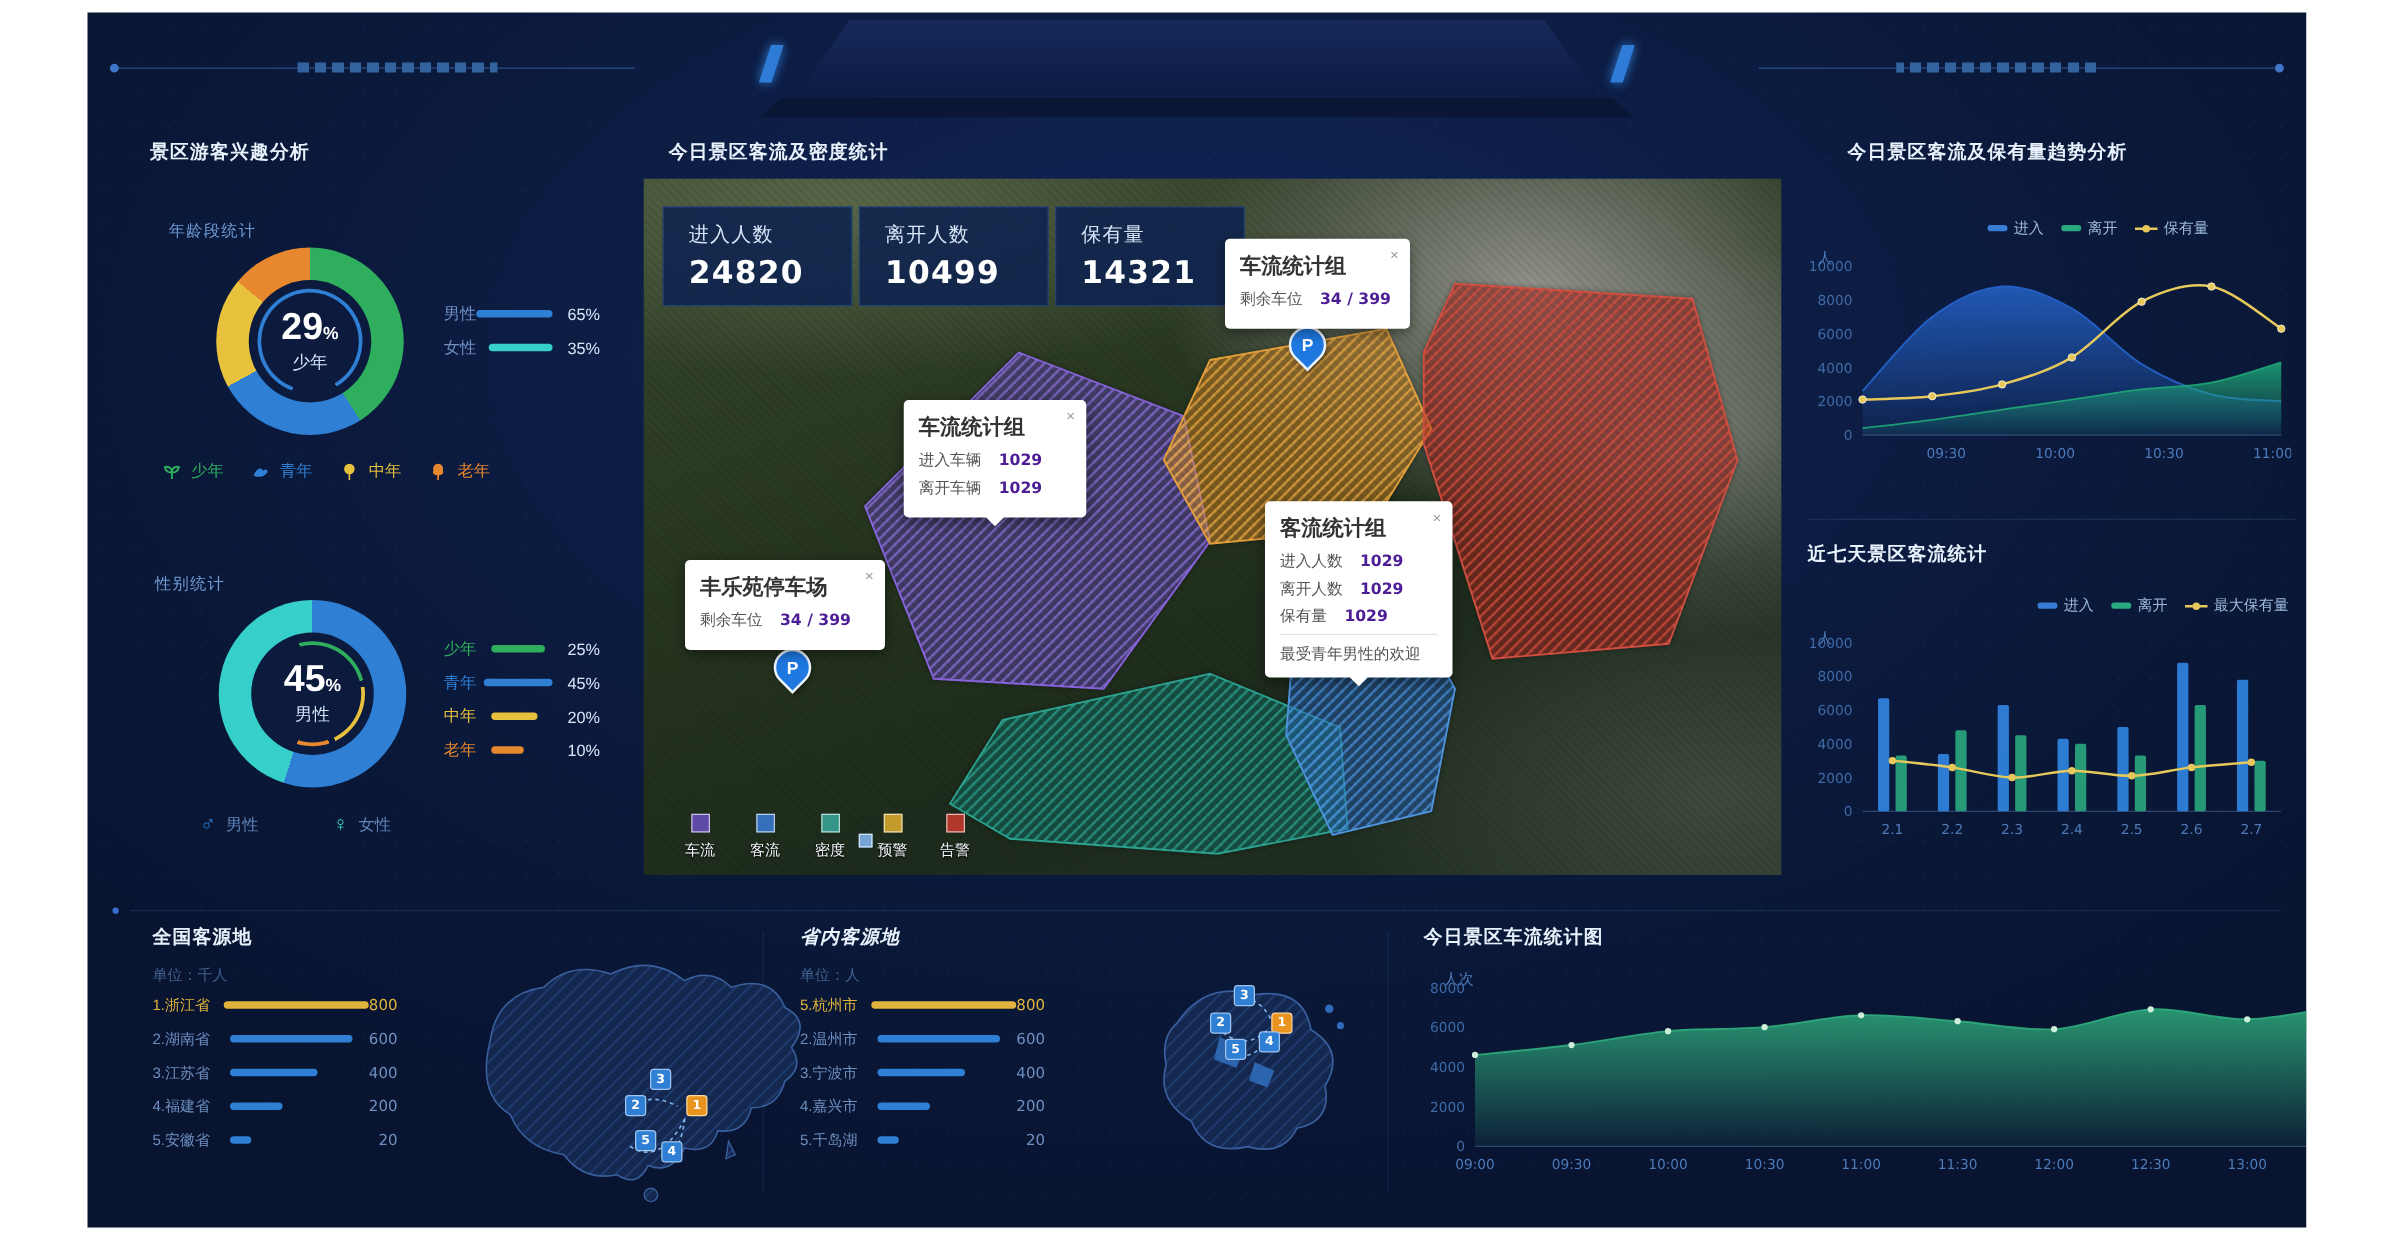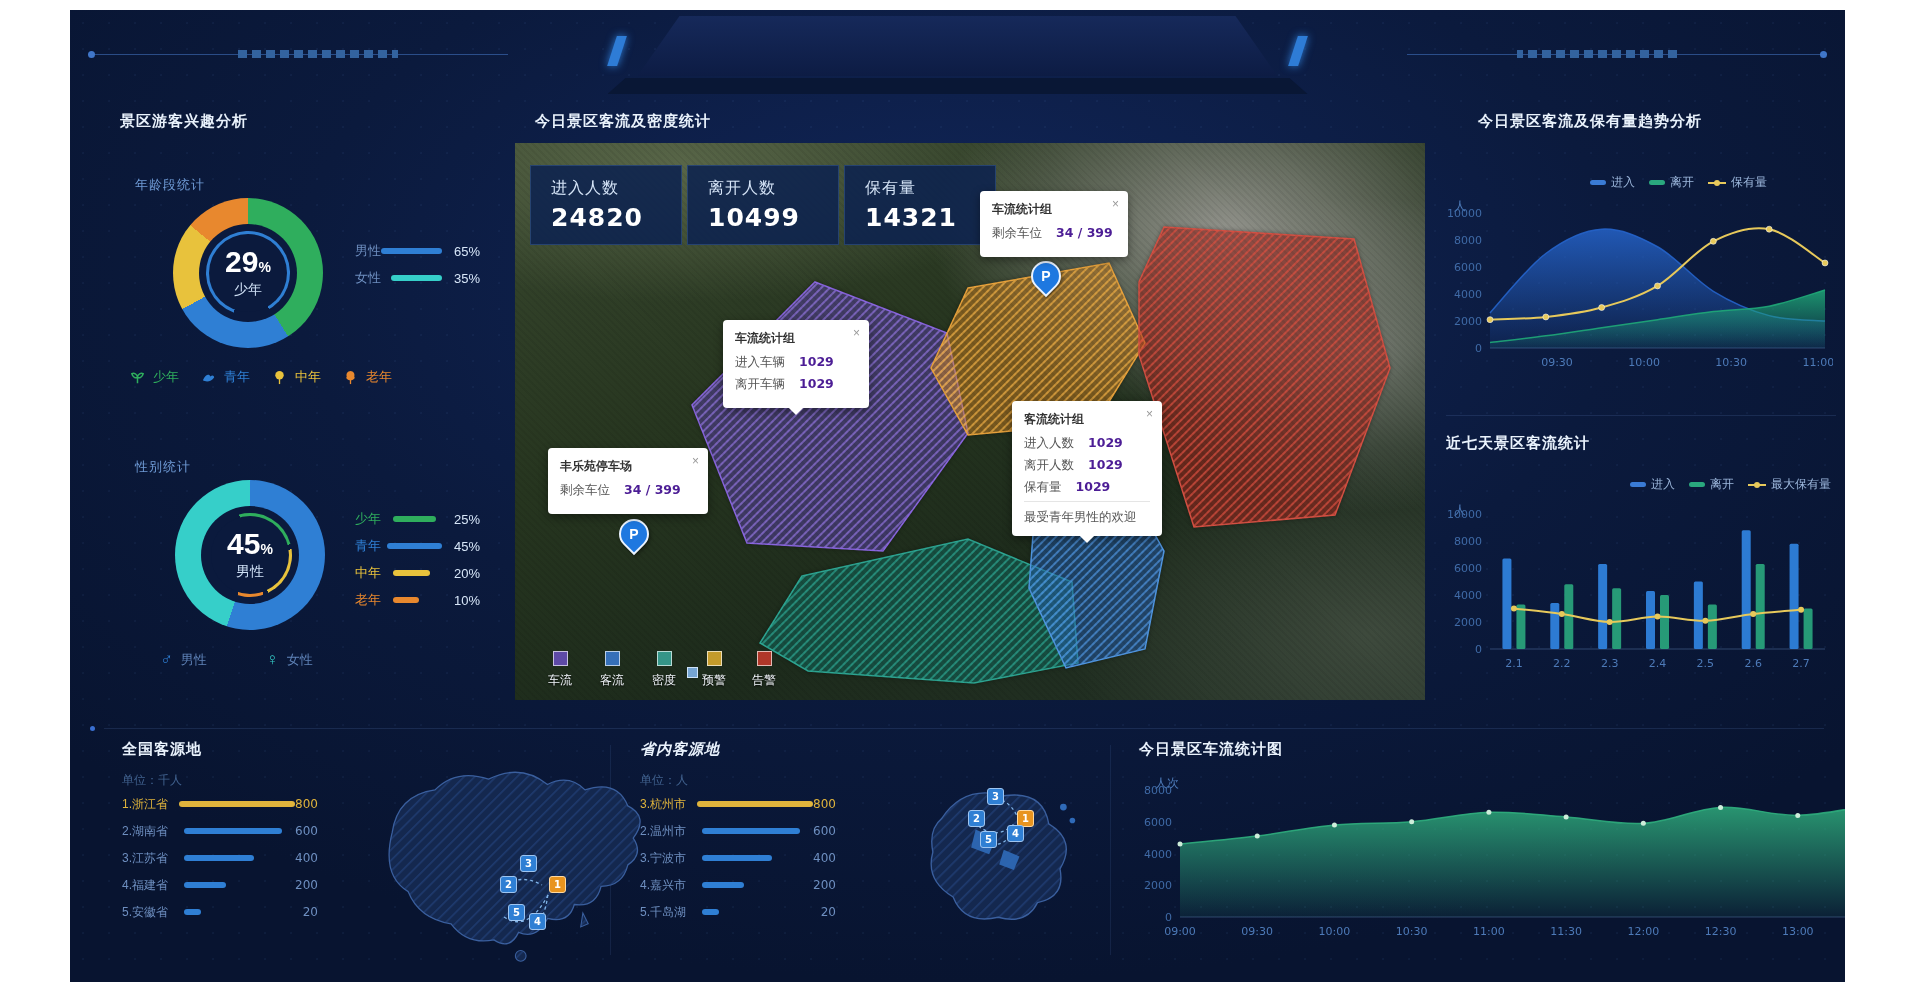--- a/index.html
+++ b/index.html
@@ -63,21 +63,21 @@
   #map::after{content:"";position:absolute;inset:0;
       background:repeating-linear-gradient(45deg, rgba(0,0,0,0.06) 0 2px, transparent 2px 5px);}
   .poly{position:absolute;inset:0;filter:drop-shadow(0 0 2px rgba(0,0,0,0.4));}
   .stat-card{width:152px;height:80px;background:rgba(13,34,78,0.88);
       border:1px solid rgba(90,140,210,0.28);padding:12px 0 0 20px;box-sizing:border-box;z-index:5;}
   .stat-card .sl{color:#d5e4f7;font-size:16px;letter-spacing:1px;}
   .stat-card .sv{color:#ffffff;font-size:25px;font-weight:bold;letter-spacing:1px;margin-top:4px;
       font-family:"DejaVu Sans", sans-serif;}
   .popup{background:#ffffff;border-radius:4px;box-shadow:0 3px 10px rgba(0,0,0,0.4);
       padding:10px 12px;box-sizing:border-box;z-index:8;}
-  .popup .pt{font-size:12px;font-weight:bold;color:#333;margin-bottom:7px;}
+  .popup .pt{font-size:17px;font-weight:bold;color:#333;margin-bottom:7px;}
   .popup .pr{font-size:12.5px;color:#555;margin-bottom:5px;display:flex;gap:14px;}
   .popup .pr b{color:#4c1d95;font-weight:bold;font-family:"DejaVu Sans",sans-serif;}
   .popup .px{position:absolute;top:7px;right:9px;font-size:12px;color:#999;cursor:pointer;line-height:1;}
   .popup .pf{font-size:12.5px;color:#555;border-top:1px solid #e5e5e5;padding-top:7px;margin-top:3px;}
   .tail::after{content:"";position:absolute;left:50%;bottom:-5px;width:10px;height:10px;background:#fff;
       transform:translateX(-50%) rotate(45deg);}
   .ppin{width:26px;height:26px;border-radius:50% 50% 50% 0;transform:rotate(-45deg);
       background:#1e78e0;border:2px solid #eaf3ff;z-index:6;box-shadow:0 2px 4px rgba(0,0,0,.4);}
   .ppin span{display:block;transform:rotate(45deg);color:#fff;font-weight:bold;font-size:14px;
       text-align:center;line-height:26px;}
@@ -175,21 +175,21 @@
     </div>
     <div class="icon-row">
       <svg width="15" height="15" viewBox="0 0 16 16">
           <path d="M8 1C11 1 13 4 12 7c1.5 2-1 4-4 4s-5.5-2-4-4C3 4 5 1 8 1z" fill="#e8882e"></path>
           <rect x="7.3" y="10" width="1.4" height="5" fill="#e8882e"></rect>
         </svg>
       <span style="color:#e8882e;">老年</span>
     </div>
   </div>
 
-  <div class="abs sub-title" style="left:65px;top:437px;">性别统计</div>
+  <div class="abs sub-title" style="left:54px;top:437px;">性别统计</div>
 
   <div class="abs donut" style="left:105px;top:470px;">
     <div class="ring" id="gender-ring" style="background: conic-gradient(rgb(47, 127, 212) 0%, rgb(47, 127, 212) 55%, rgb(54, 207, 201) 55%, rgb(54, 207, 201) 100%);"></div>
     <div class="hole"></div>
     <div class="thin gen-thin"></div>
     <div class="thin2"></div>
     <div class="ctr">
       <div class="big"><span>45</span><small>%</small></div>
       <div class="lab">男性</div>
     </div>
@@ -515,21 +515,21 @@
   <span class="badge first abs" style="left:479px;top:866px;">1</span>
   <span class="badge abs" style="left:430px;top:866px;">2</span>
   <span class="badge abs" style="left:450px;top:845px;">3</span>
   <span class="badge abs" style="left:459px;top:903px;">4</span>
   <span class="badge abs" style="left:438px;top:894px;">5</span>
 
   <div class="abs sec-title" style="left:570px;top:730px;font-style:italic;">省内客源地</div>
   <div class="abs unit" style="left:570px;top:762px;">单位：人</div>
   <div class="abs blist" style="left:570px;top:786px;">
     <div class="brow hl">
-        <span class="bname">3.杭州市</span>
+        <span class="bname">5.杭州市</span>
         <span class="bbar" style="width: 126px;"></span>
         <span class="bval">800</span>
       </div>
     <div class="brow">
         <span class="bname">2.温州市</span>
         <span class="bbar" style="width: 98px;"></span>
         <span class="bval">600</span>
       </div>
     <div class="brow">
         <span class="bname">3.宁波市</span>

